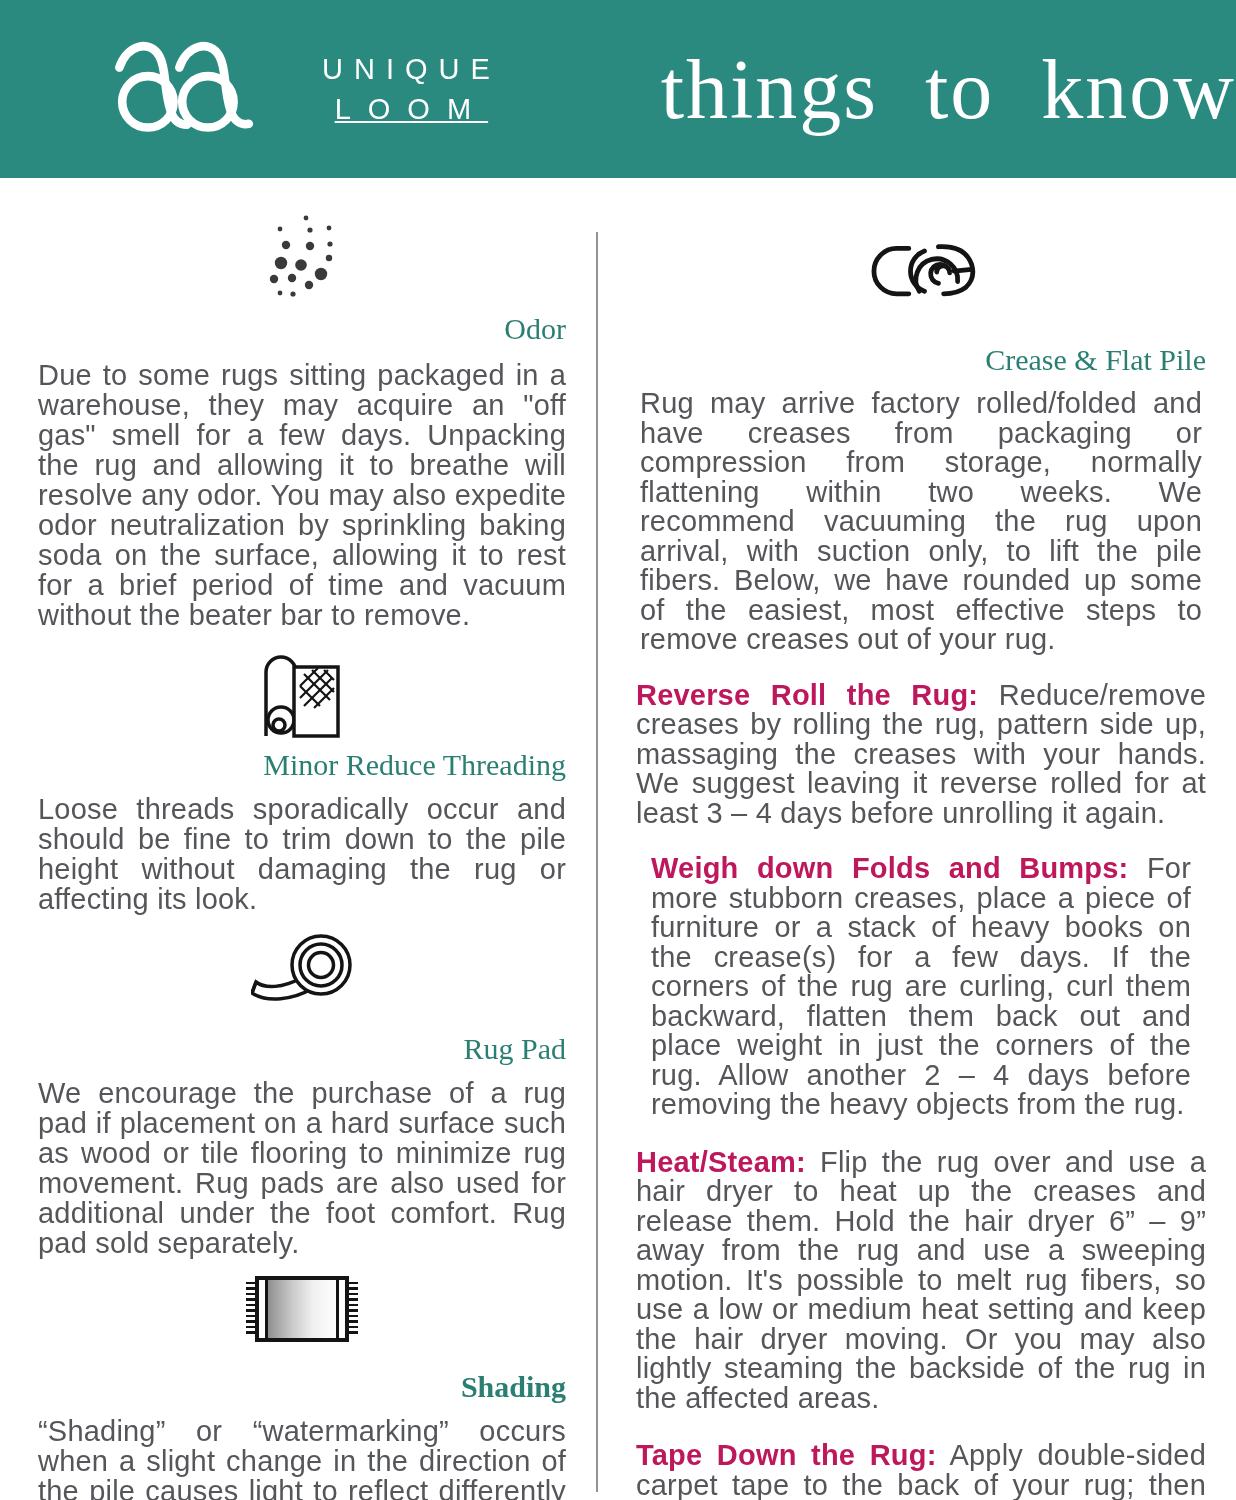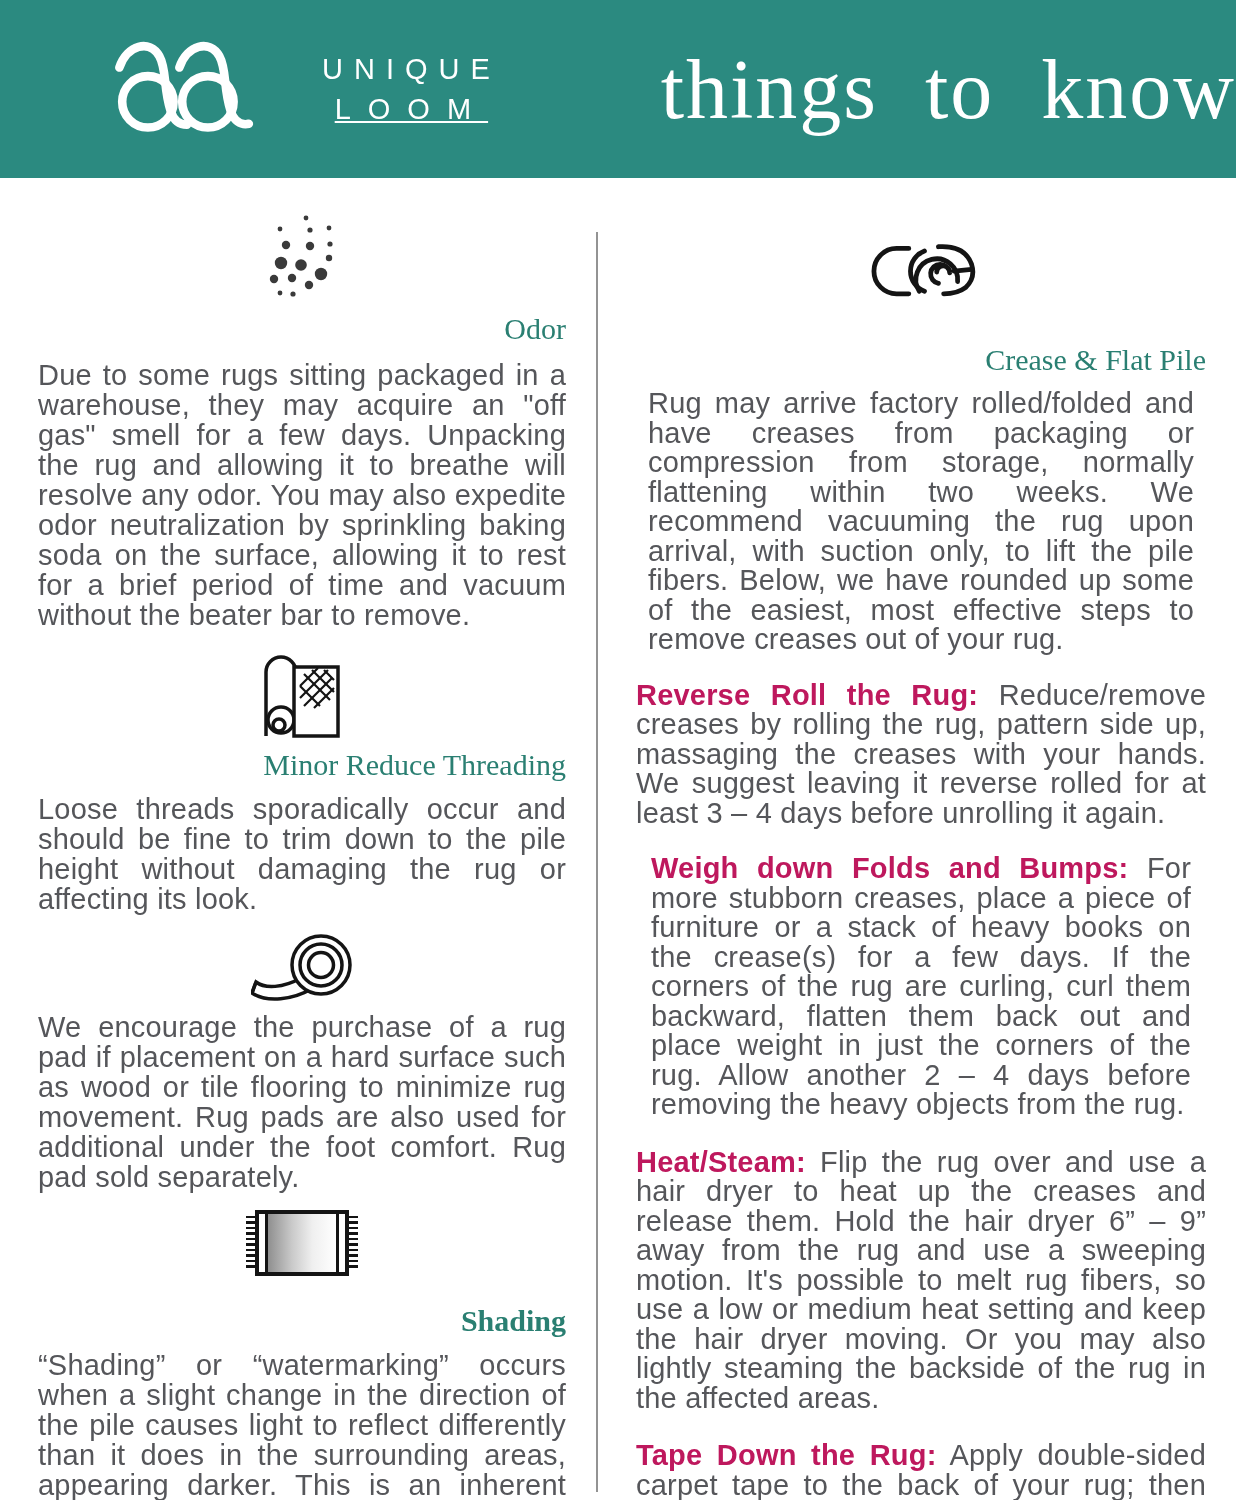--- a/index.html
+++ b/index.html
@@ -50,21 +50,21 @@
   .b-thread{margin:6px 0 0;}
   .i-pad{margin:16px 0 0;}
   .t-pad{margin:20px 0 0;}
   .b-pad{margin:6px 0 0;}
   .i-shade{margin:18px 0 0;}
   .t-shade{margin:22px 0 0;font-weight:bold;}
   .b-shade{margin:6px 0 0;}
   
   .i-crease{margin:28px 0 0;}
   .t-crease{margin:36px 0 0;}
-  .b-intro{margin:6px 12px 0;}
+  .b-intro{margin:6px 4px 0;}
   .para1{margin:26px 0 0;}
   .para2{margin:26px 15px 0;}
   .para3{margin:28px 0 0;}
   .para4{margin:28px 0 0;}
   
   .shade-box{display:flex;align-items:center;}
   .fringe{width:9px;height:54px;
     background:repeating-linear-gradient(180deg,#141414 0 2.5px,transparent 2.5px 5.5px);}
   .shade-rect{width:86px;height:58px;border:4px solid #141414;display:flex;background:#fff;}
   .shade-gap{width:6px;background:#fff;}
@@ -143,20 +143,21 @@
     <svg width="102" height="76" viewBox="0 0 102 76">
       <g fill="#ffffff" stroke="#141414" stroke-width="3.5">
         <path d="M50 48 C 32 58 14 59 5 52 L 1 63 C 16 73 42 70 62 58 Z"></path>
         <path d="M5 52 L 1 63"></path>
         <circle cx="70" cy="35" r="29"></circle>
         <circle cx="70" cy="35" r="21"></circle>
         <circle cx="70" cy="35" r="12.5"></circle>
       </g>
     </svg>
   </div>
+  <h2 class="sec-title t-pad">Rug Pad</h2>
   <p class="body-text b-pad">We encourage the purchase of a rug pad if placement on a hard surface such as wood or tile flooring to minimize rug movement. Rug pads are also used for additional under the foot comfort. Rug pad sold separately.</p>
 
   <div class="icon-row i-shade">
     <div class="shade-box">
       <div class="fringe"></div>
       <div class="shade-rect">
         <div class="shade-gap"></div>
         <div class="shade-bar"></div>
         <div class="shade-grad"></div>
         <div class="shade-bar"></div>

